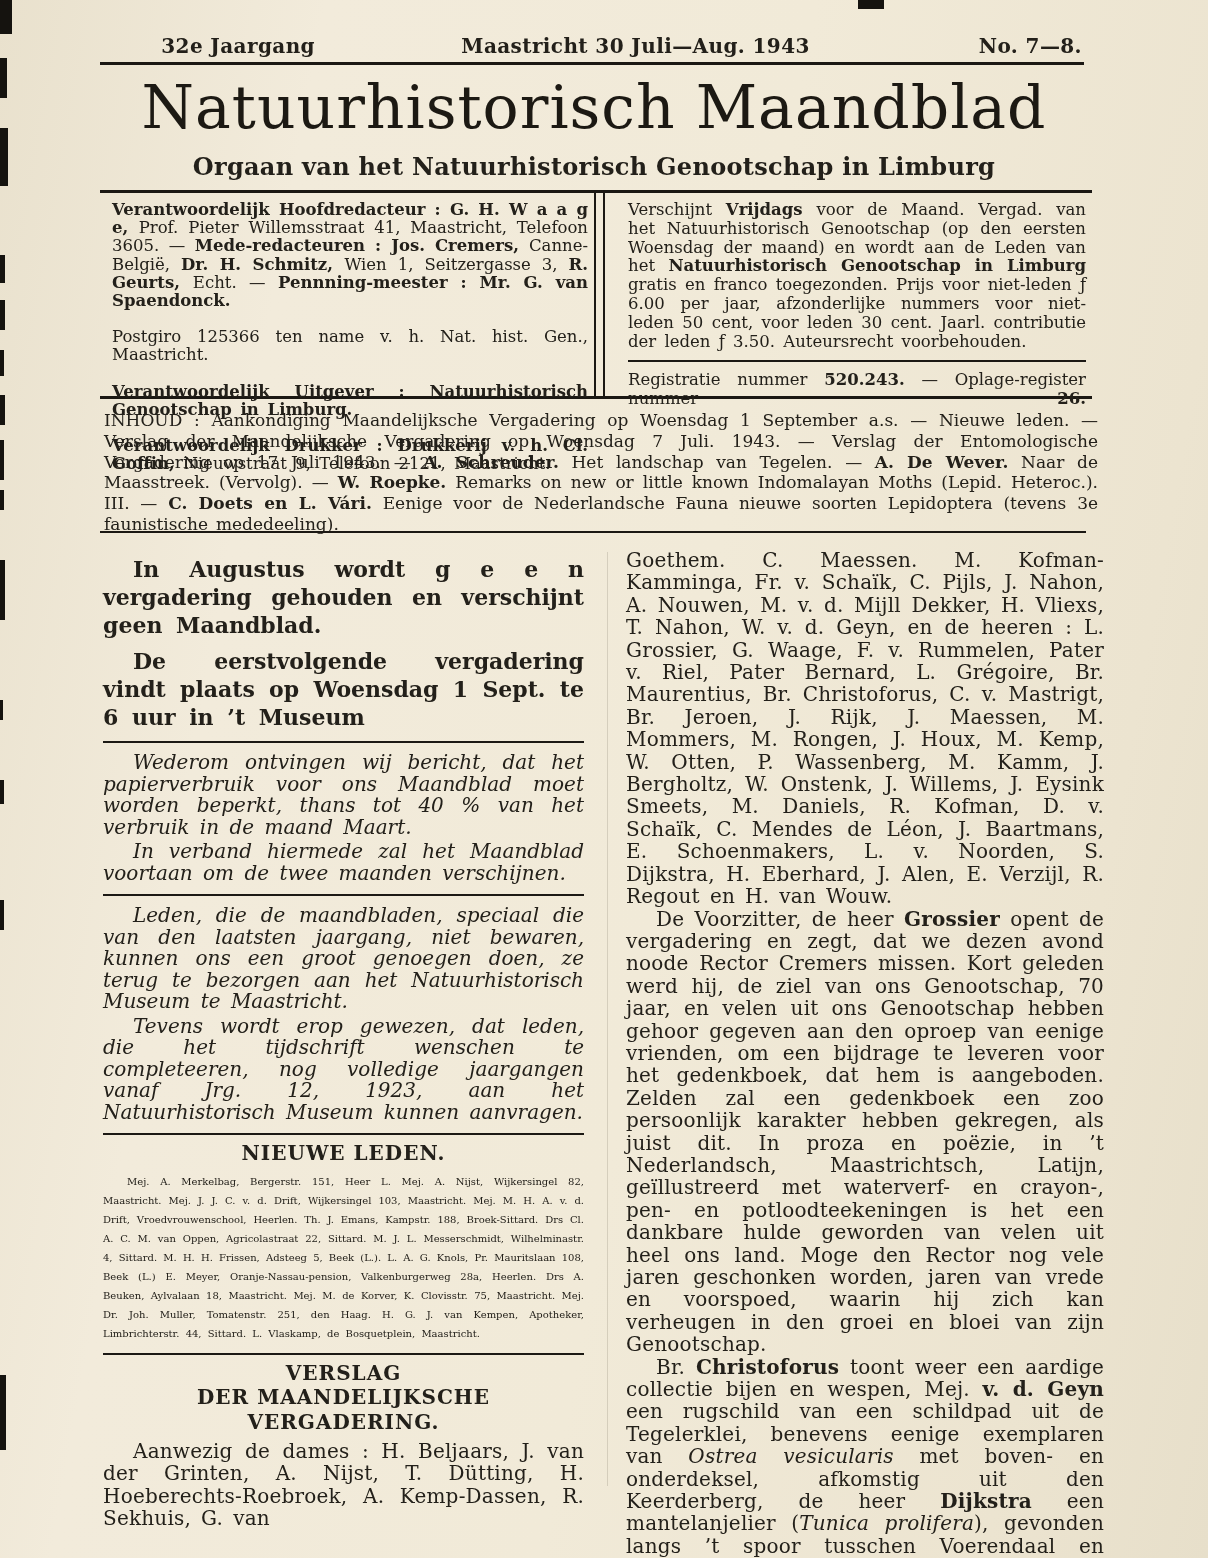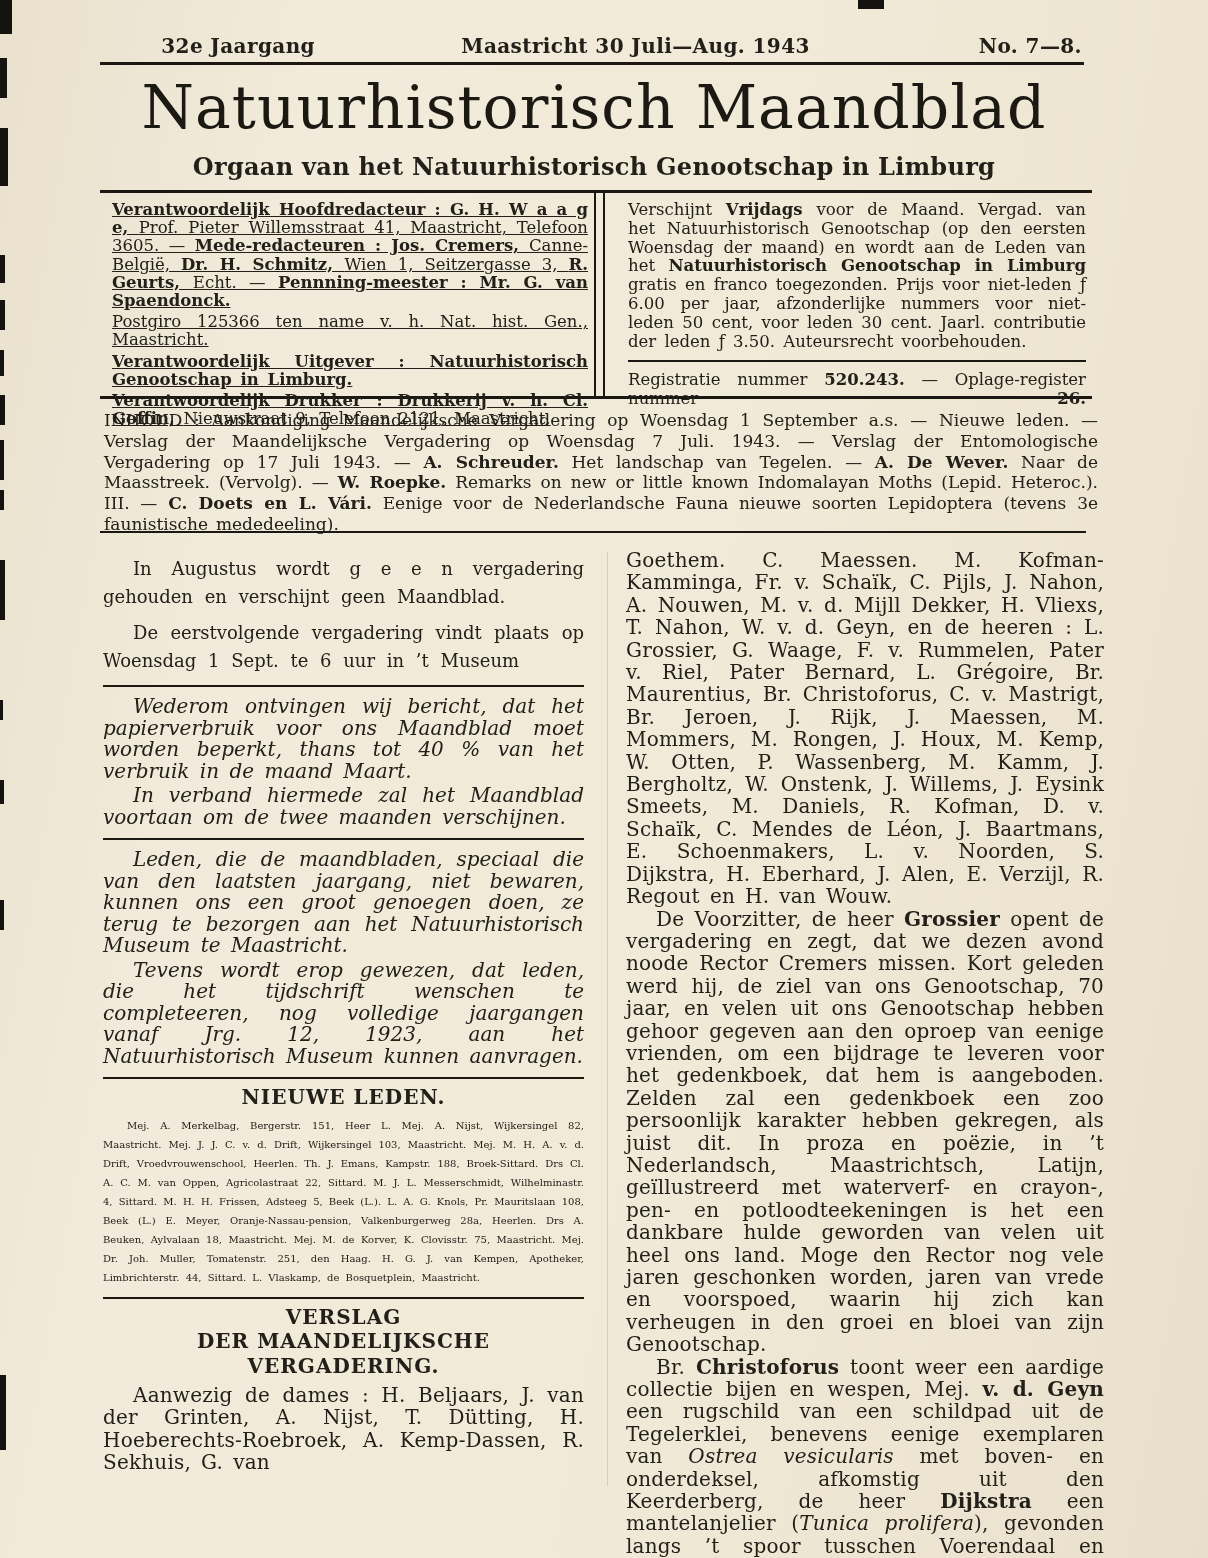--- a/index.html
+++ b/index.html
@@ -16,39 +16,39 @@
   .hdr-center{flex:1.6;text-align:right;}
   .hdr-right{flex:1;text-align:right;padding-right:4px;}
   .journal-title{position:absolute;top:74px;left:94px;width:1000px;margin:0;text-align:center;
     font-size:60px;line-height:1.1;font-weight:normal;letter-spacing:1px;white-space:nowrap;color:#1c1913;}
   .journal-subtitle{position:absolute;top:152px;left:94px;width:1000px;text-align:center;
     font-size:24px;font-weight:bold;letter-spacing:.3px;}
   .masthead{position:absolute;top:190px;left:100px;width:992px;height:209px;box-sizing:border-box;
     border-top:3px solid #1b1813;border-bottom:3px solid #1b1813;}
   .mast-left{position:absolute;left:12px;top:8px;width:476px;font-size:16.5px;line-height:18.2px;
     text-align:justify;word-spacing:3px;}
-  .mast-left p{margin:0;text-decoration:underline;}
-  .mast-left p + p{margin-top:3px;}
+  .mast-left p{margin:0;}
+  .mast-left p + p{margin-top:18px;}
   .mast-div{position:absolute;top:0;width:2px;height:100%;background:#1b1813;}
   .mast-div.a{left:494px;} .mast-div.b{left:503px;}
   .mast-right{position:absolute;left:528px;top:8px;width:458px;font-size:16.5px;line-height:18.8px;
     text-align:justify;word-spacing:3px;}
   .mast-right p{margin:0;}
   .mast-rule{height:2px;background:#1b1813;margin:9px 0 9px;}
   .registration{text-align:justify;text-align-last:justify;}
   b{font-weight:bold;} i{font-style:italic;}
   .inhoud{position:absolute;top:410px;left:104px;width:994px;font-size:17px;line-height:20.8px;
     text-align:justify;word-spacing:2.5px;}
   .rule-inhoud{top:531px;left:100px;width:986px;height:2px;}
   .col-divider{position:absolute;top:552px;left:607px;width:1px;height:934px;background:rgba(40,32,22,.14);}
   .col{position:absolute;top:549px;}
   .col-left{left:103px;width:481px;}
   .col-right{left:626px;width:478px;}
   .col p{margin:0;}
-  .bold-par{font-size:18px;font-weight:normal;line-height:28px;text-align:justify;
+  .bold-par{font-size:22px;font-weight:bold;line-height:28px;text-align:justify;
     text-indent:30px;word-spacing:6px;}
   .bold-par.first{margin-top:6px;}
   .bold-par.second{margin-top:8px;}
   .inrule{height:2px;background:#1c1914;margin:10px 0 0;}
   .italic-par{font-style:italic;font-size:20px;line-height:21.5px;text-align:justify;
     text-indent:30px;word-spacing:4px;margin-top:9px !important;}
   .italic-par.follow{margin-top:3px !important;}
   .sec-heading{margin:6px 0 6px;text-align:center;font-size:20px;line-height:24.5px;
     font-weight:bold;letter-spacing:1px;}
   .sec-heading .line{display:block;}

